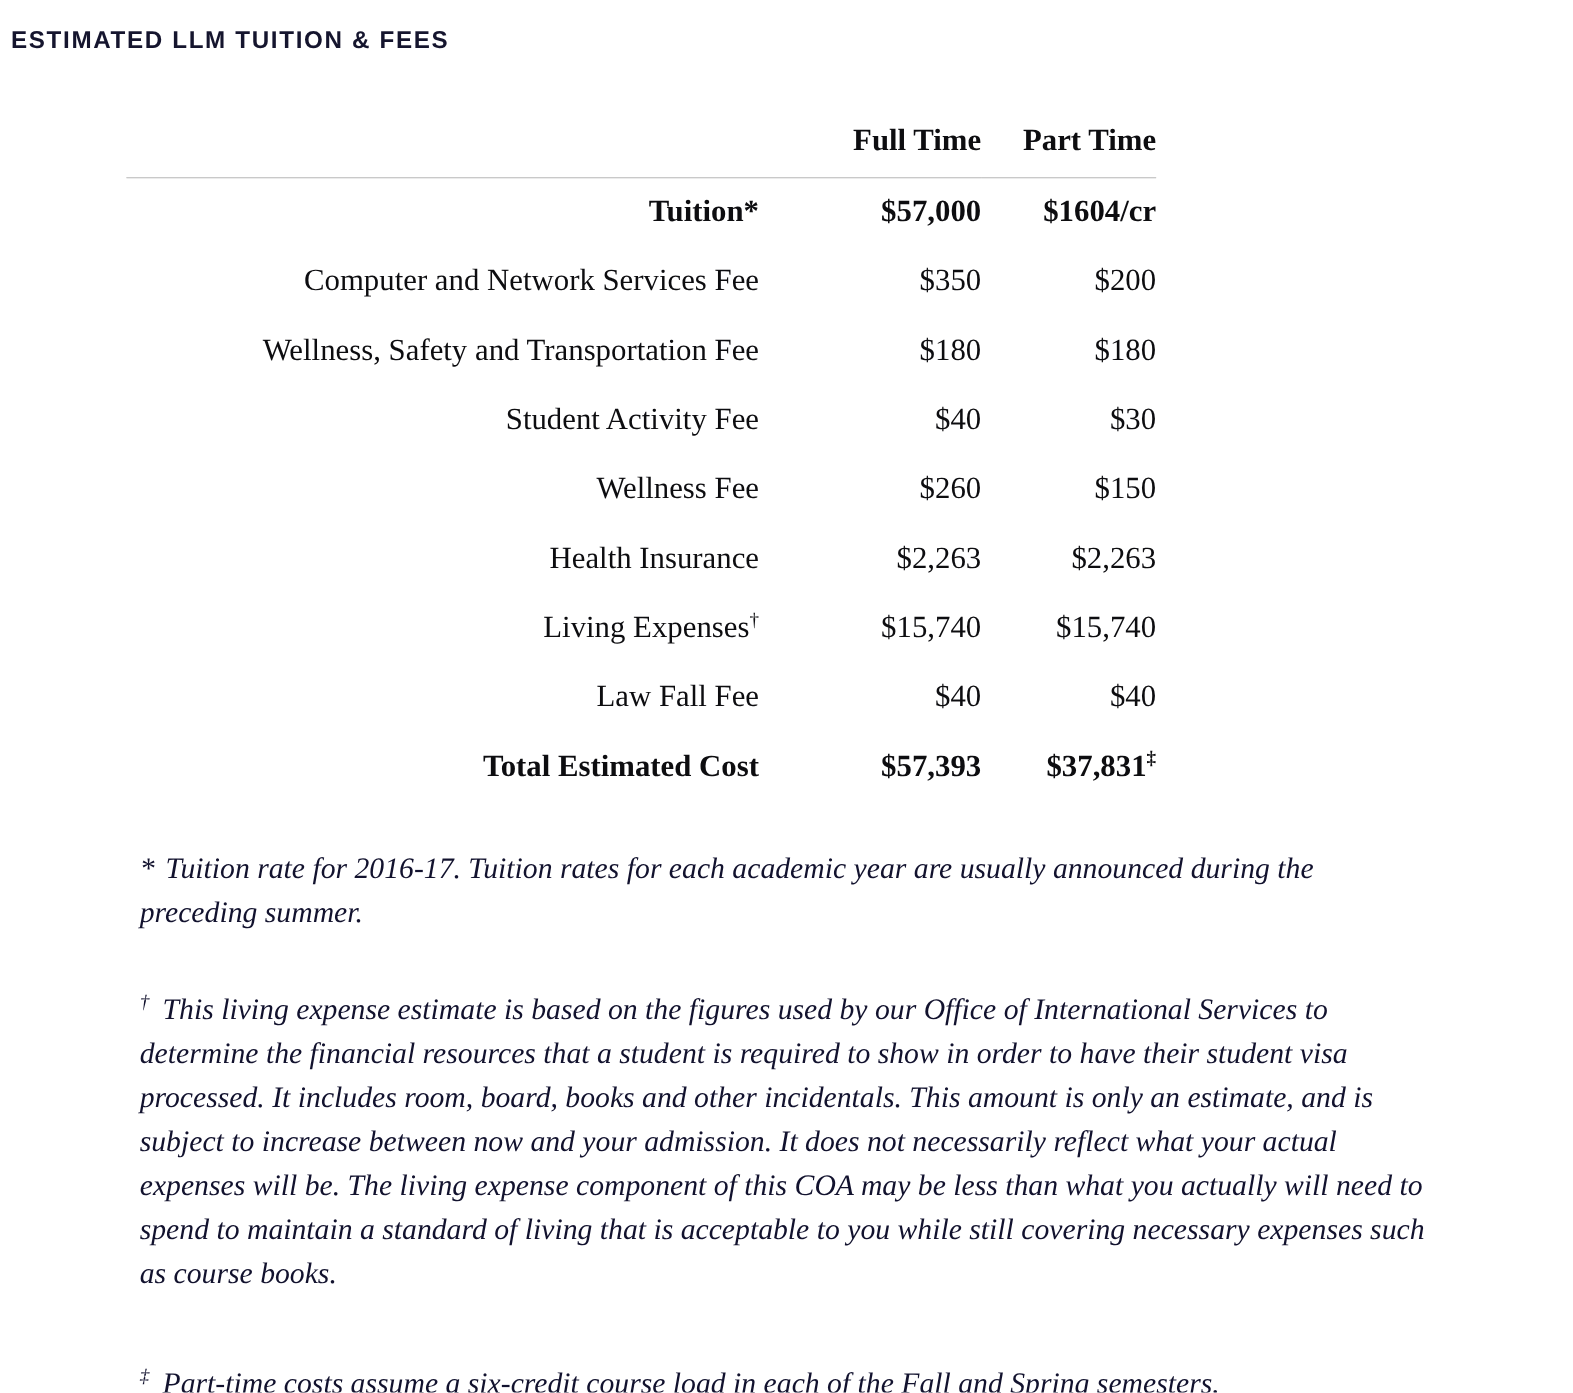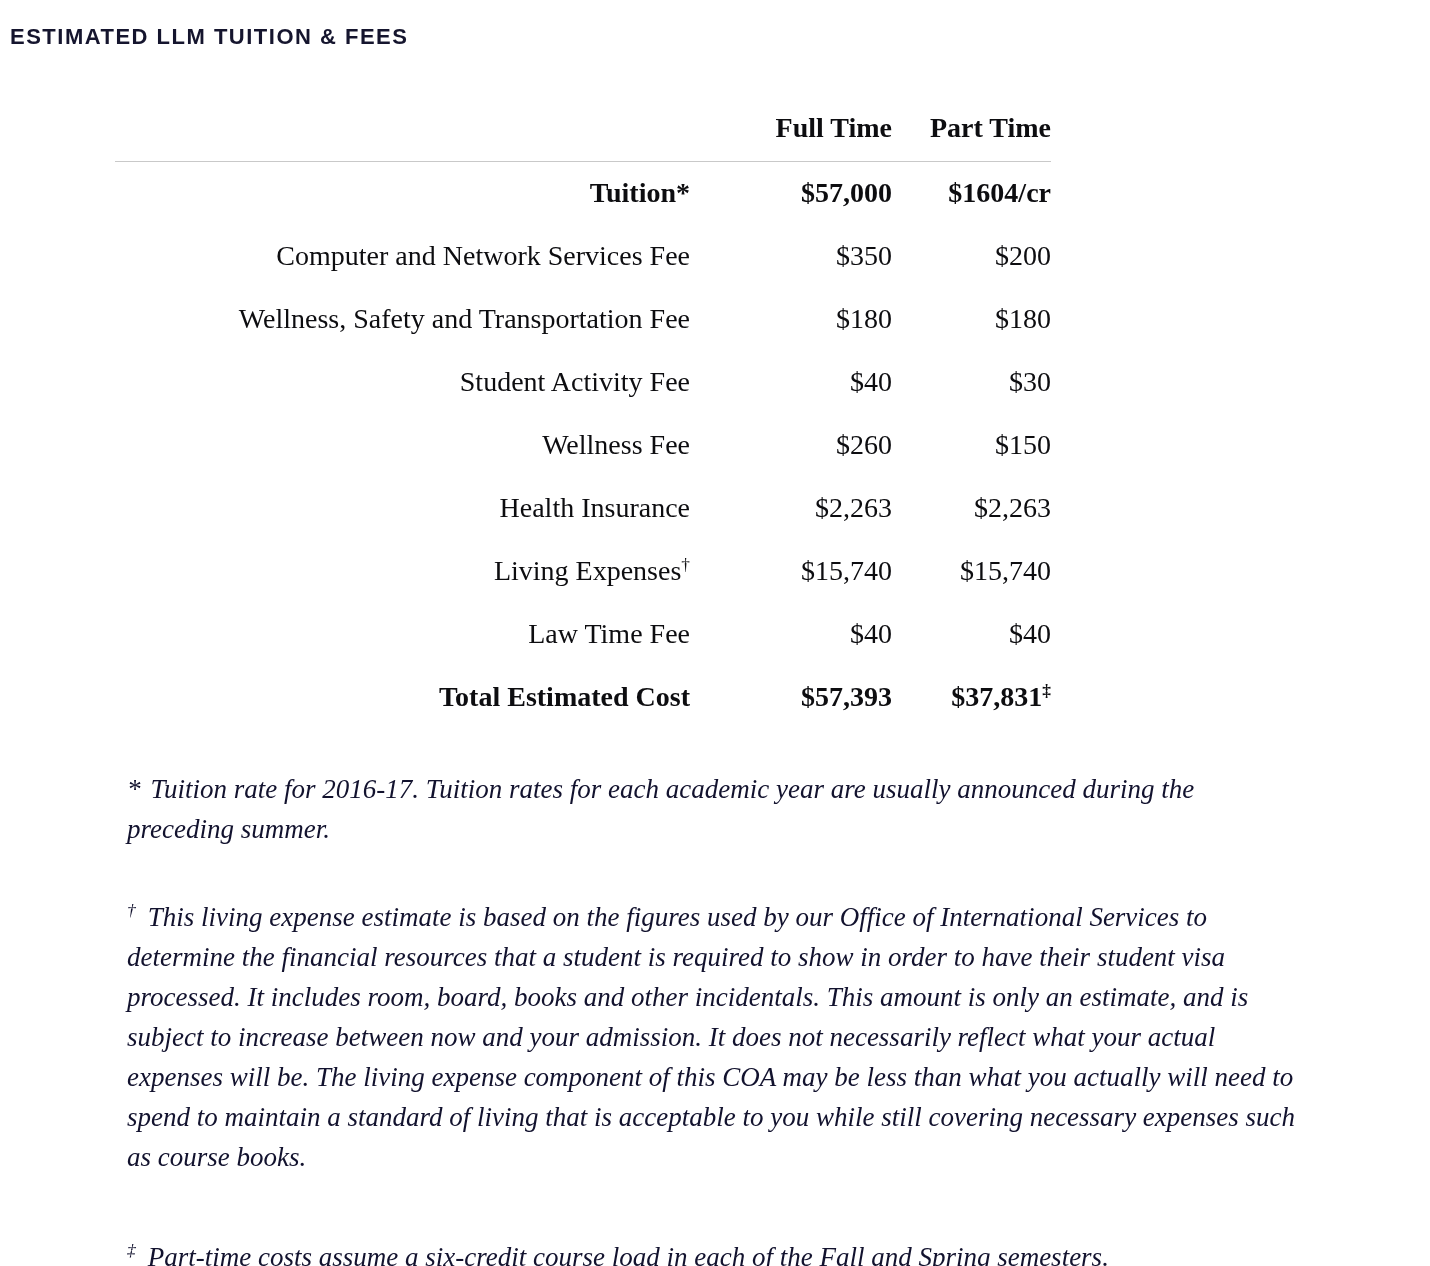--- a/index.html
+++ b/index.html
@@ -122,21 +122,21 @@
         <td class="lbl"><span>Health Insurance</span></td>
         <td>$2,263</td>
         <td>$2,263</td>
       </tr>
       <tr>
         <td class="lbl"><span>Living Expenses</span><sup class="mk">†</sup></td>
         <td>$15,740</td>
         <td>$15,740</td>
       </tr>
       <tr>
-        <td class="lbl"><span>Law Time Fee</span></td>
+        <td class="lbl"><span>Law Fall Fee</span></td>
         <td>$40</td>
         <td>$40</td>
       </tr>
       <tr class="emph">
         <td class="lbl"><span>Total Estimated Cost</span></td>
         <td>$57,393</td>
         <td><span>$37,831</span><sup class="mk">‡</sup></td>
       </tr>
     </tbody>
   </table>

